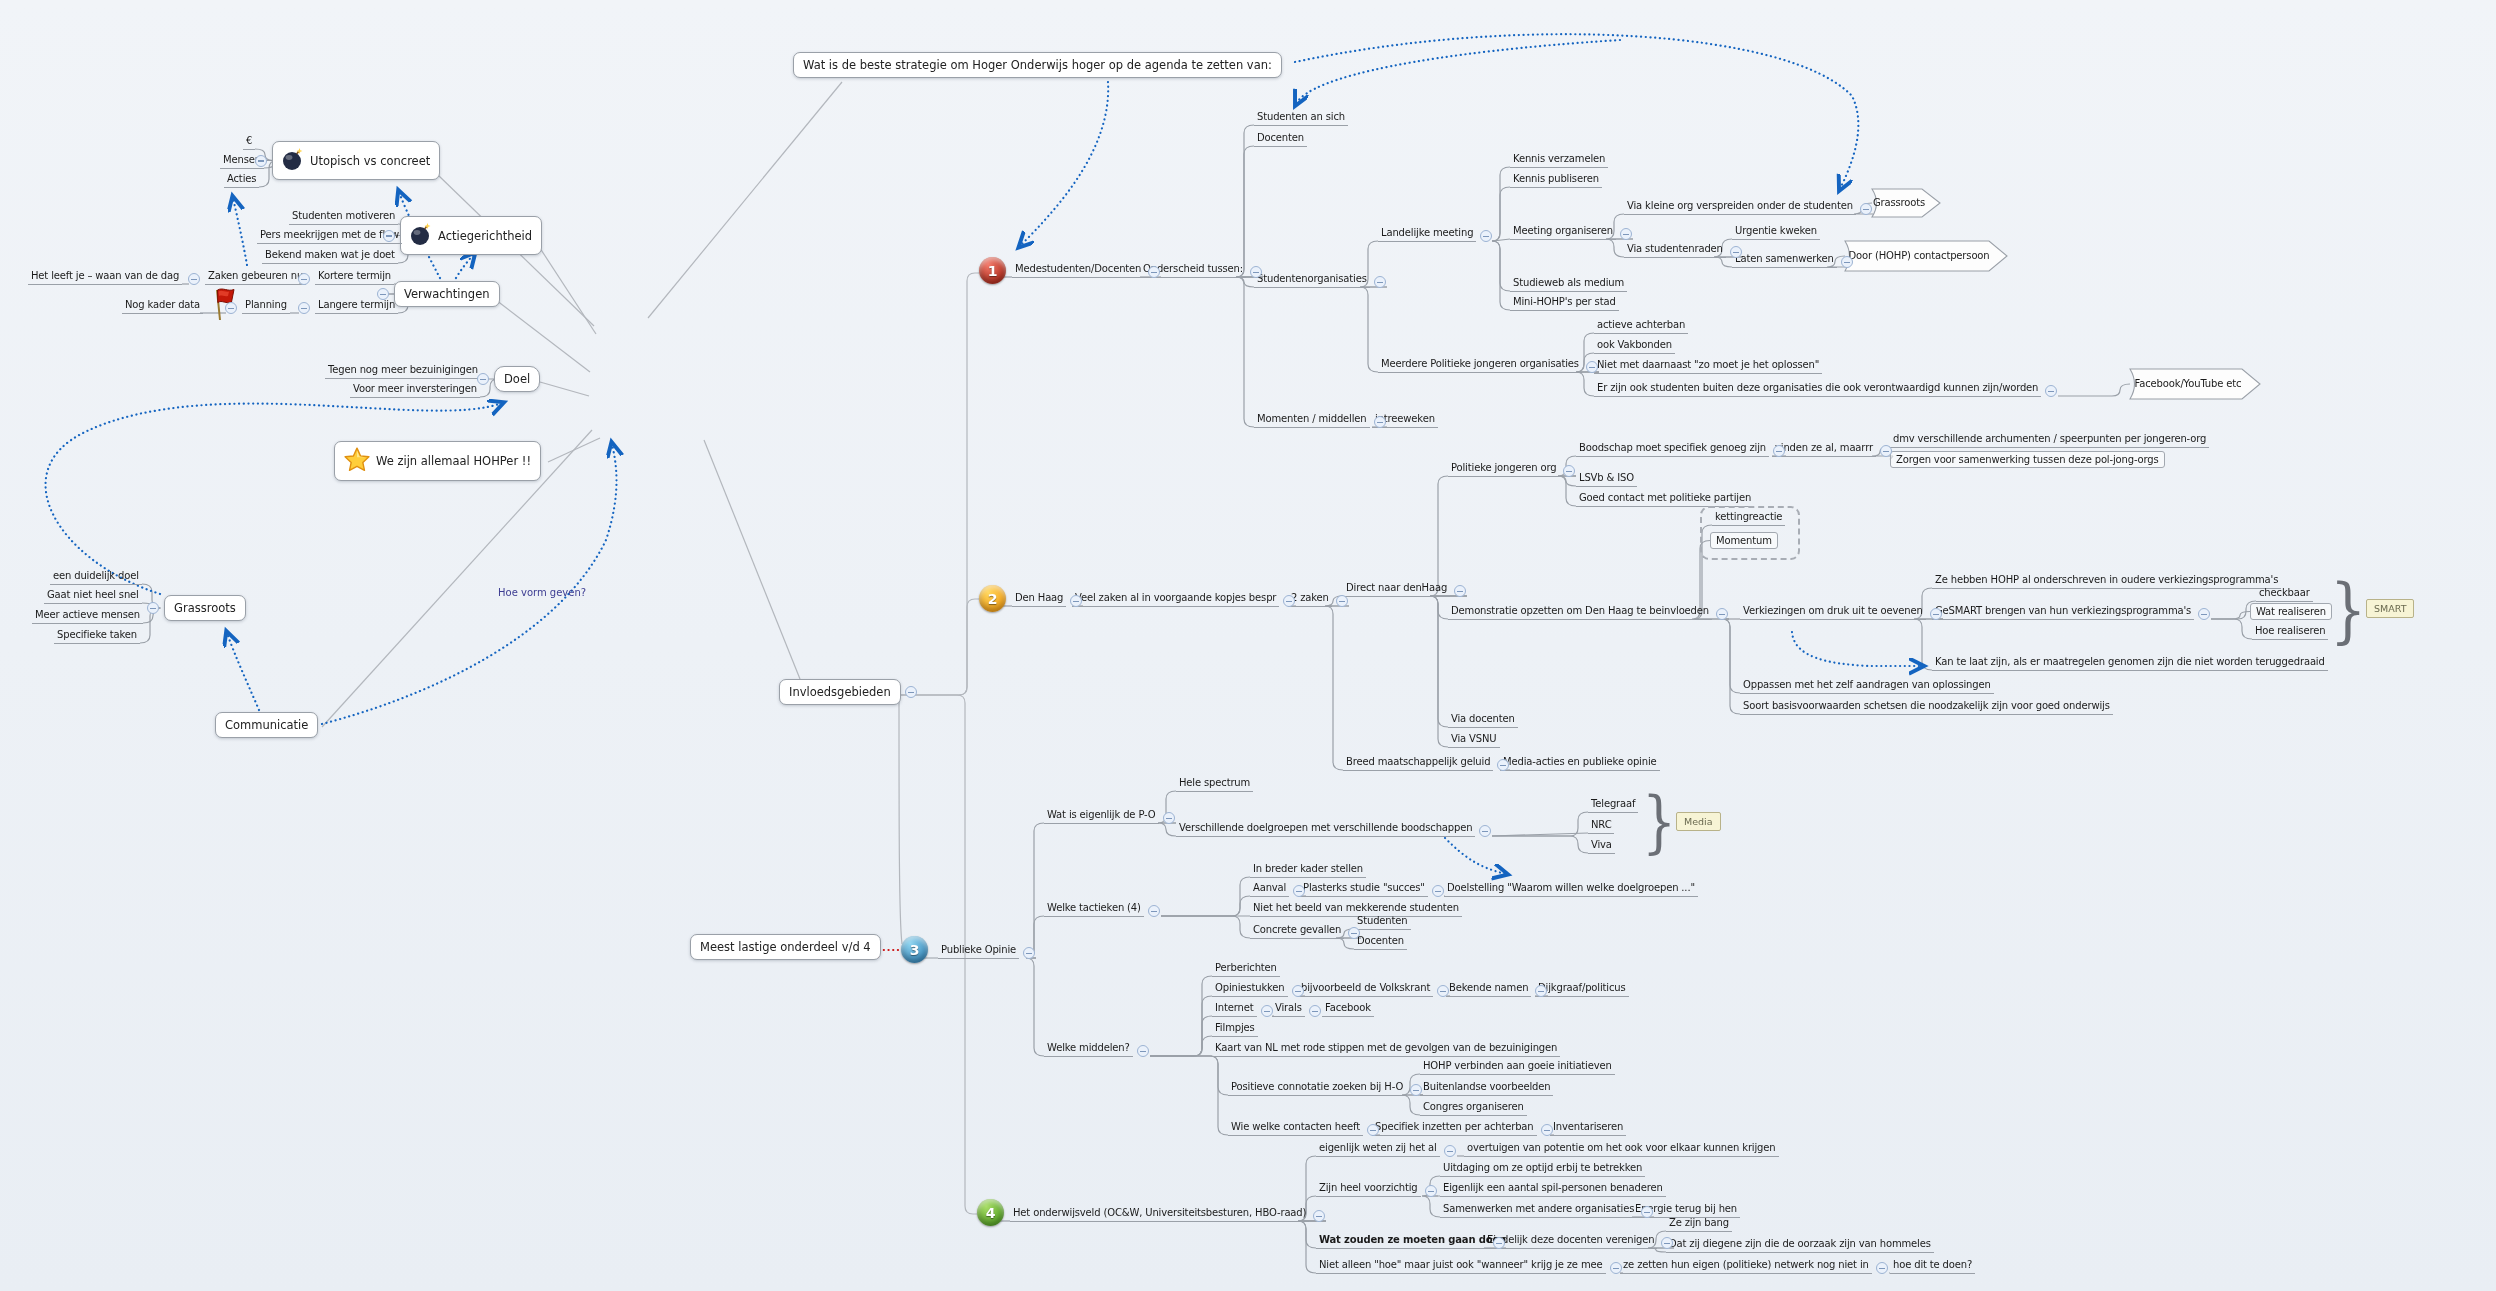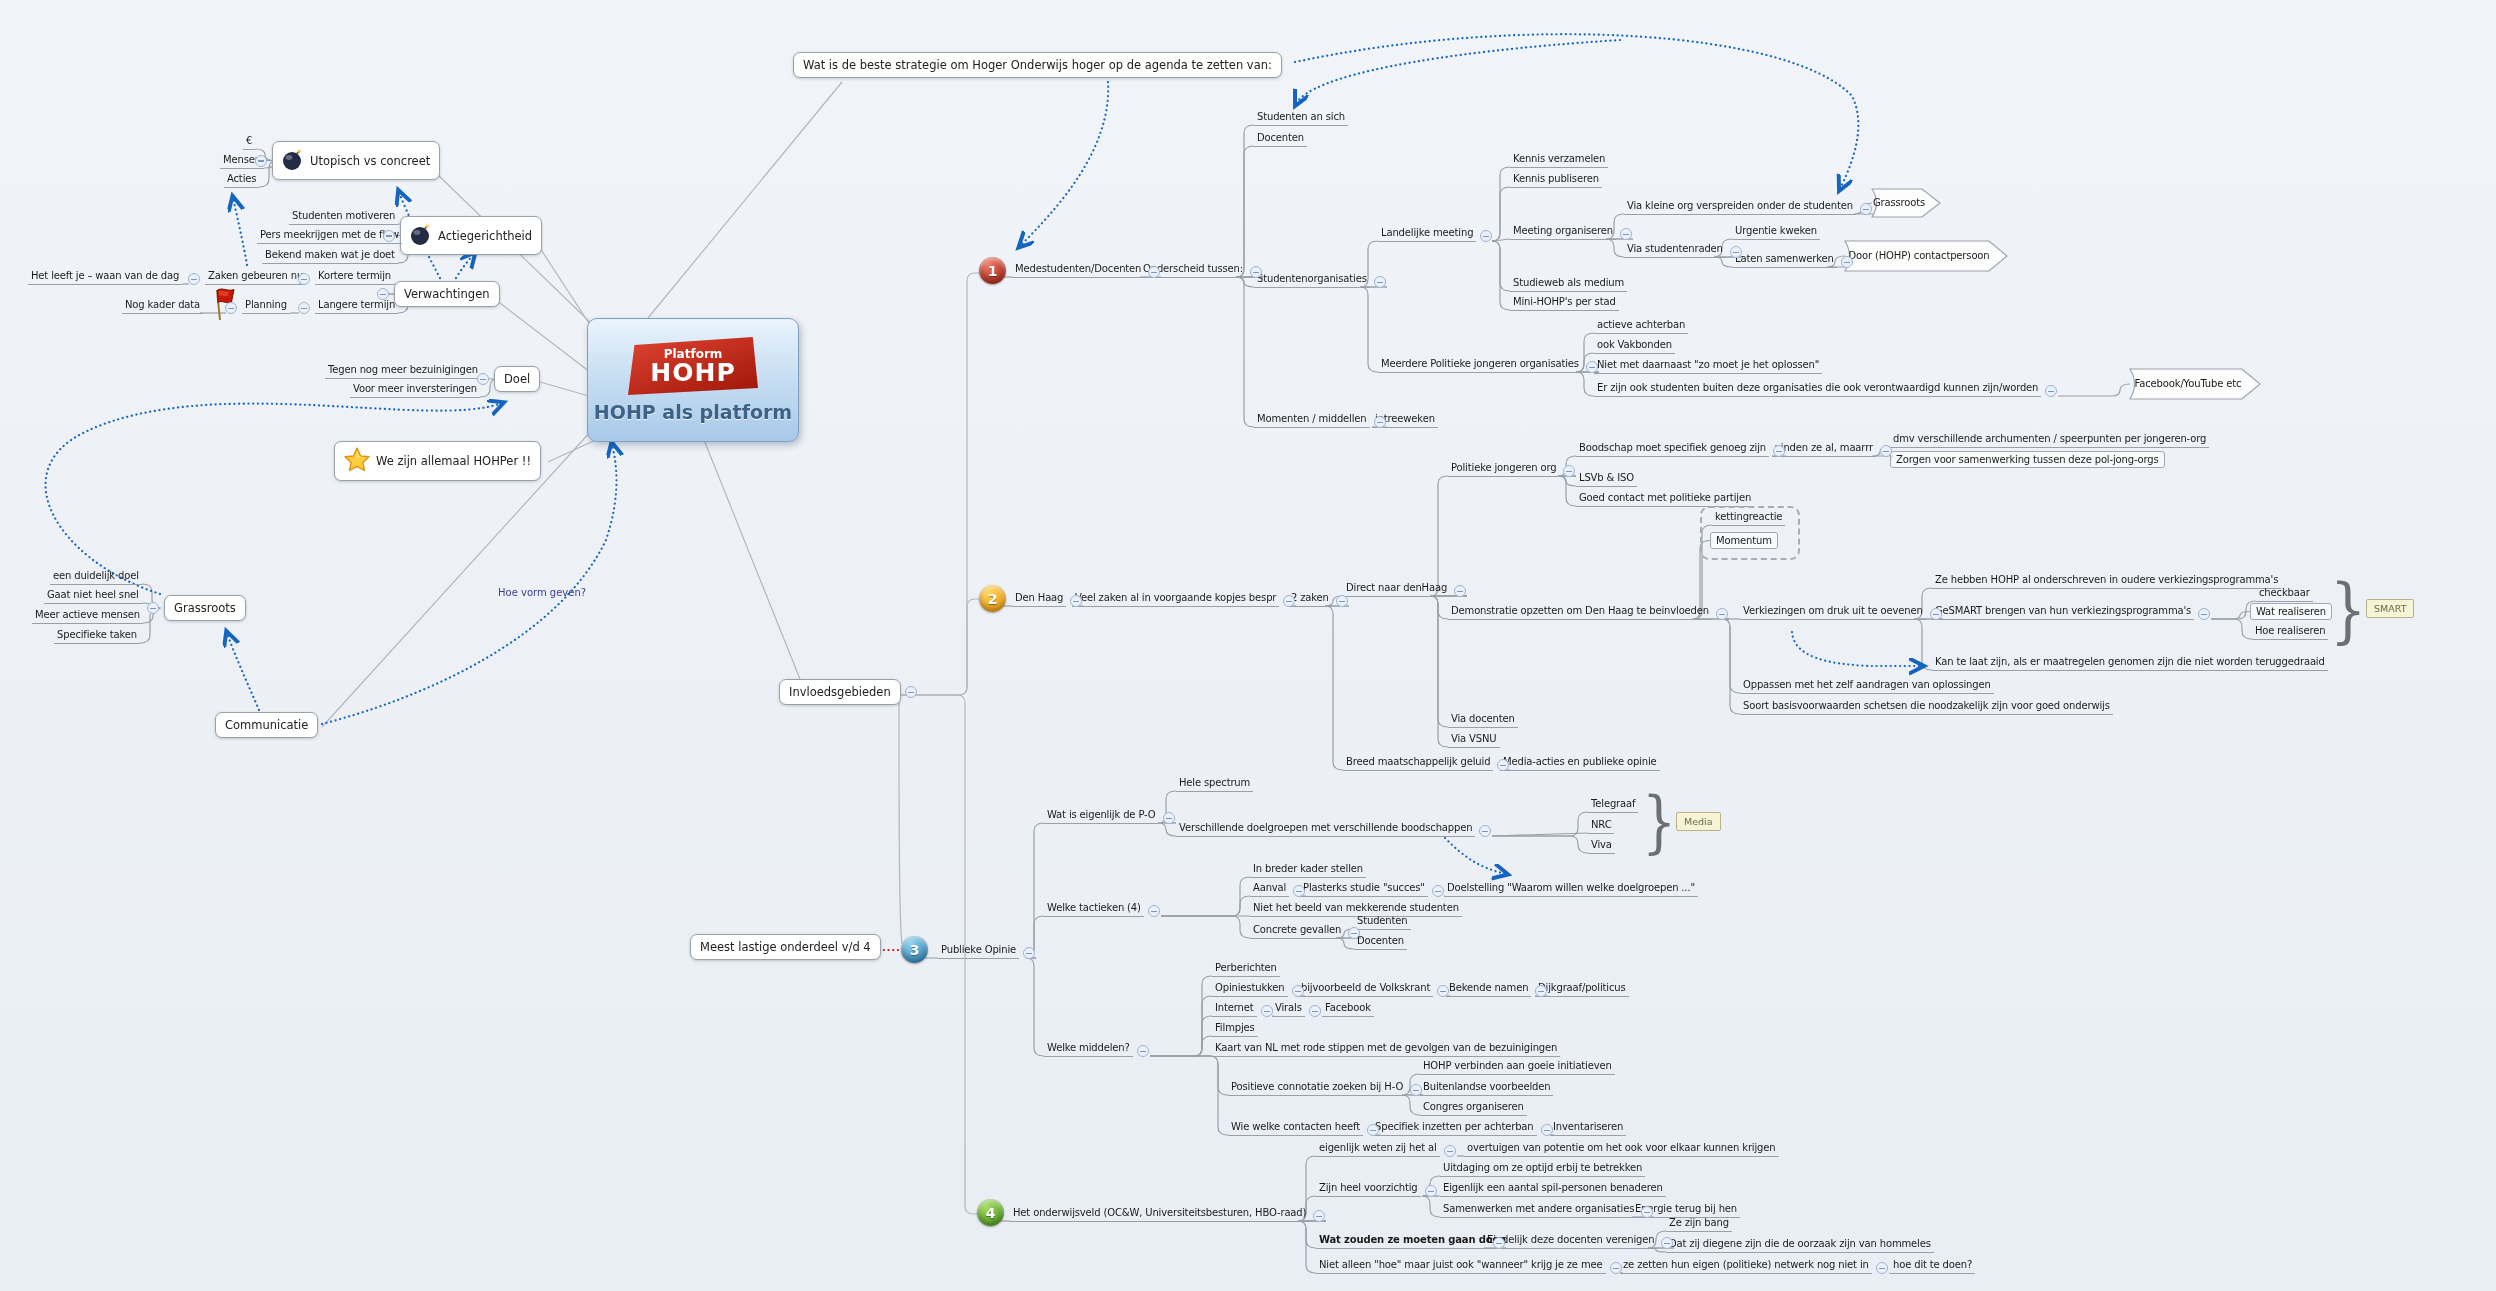--- a/index.html
+++ b/index.html
@@ -199,27 +199,20 @@
         <path d="M456,278 C462,268 468,261 474,254" fill="none" stroke="#1464c0" stroke-width="2.2" stroke-dasharray="0.1 4.6" stroke-linecap="round" marker-end="url(#mblue)"></path>
         <path d="M259,710 C247,682 235,656 227,633" fill="none" stroke="#1464c0" stroke-width="2.2" stroke-dasharray="0.1 4.6" stroke-linecap="round" marker-end="url(#mblue)"></path>
         <path d="M160,594 C55,560 5,470 85,432 C210,372 430,430 502,403" fill="none" stroke="#1464c0" stroke-width="2.2" stroke-dasharray="0.1 4.6" stroke-linecap="round" marker-end="url(#mblue)"></path>
         <path d="M322,724 C430,696 560,636 606,540 C622,492 616,462 612,444" fill="none" stroke="#1464c0" stroke-width="2.2" stroke-dasharray="0.1 4.6" stroke-linecap="round" marker-end="url(#mblue)"></path>
         <path d="M898,950 L866,950" fill="none" stroke="#cc1111" stroke-width="2.2" stroke-dasharray="0.1 4.6" stroke-linecap="round" marker-end="url(#mred)"></path>
         <path d="M1445,838 C1465,858 1480,868 1506,874" fill="none" stroke="#1464c0" stroke-width="2.2" stroke-dasharray="0.1 4.6" stroke-linecap="round" marker-end="url(#mblue)"></path>
         <path d="M1792,632 C1794,658 1830,664 1868,666 L1922,666" fill="none" stroke="#1464c0" stroke-width="2.2" stroke-dasharray="0.1 4.6" stroke-linecap="round" marker-end="url(#mblue)"></path>
       </g>
   </svg>
 
-  <div id="central">
-    <div class="logo">
-      <div class="logo-top">Platform</div>
-      <div class="logo-main">HOHP</div>
-    </div>
-    <div class="central-title">HOHP als platform</div>
-  </div>
 <div class="ln" style="left: 243px; top: 134px;"><span>€</span></div>
     <div class="ln" style="left: 220px; top: 153px;"><span>Mensen</span></div>
     <div class="ln" style="left: 224px; top: 172px;"><span>Acties</span></div>
     <div class="bx iconbox" style="left: 272px; top: 141px;">
       <span><svg width="22" height="24" viewBox="0 0 22 24">
           <line x1="14" y1="8" x2="16.5" y2="4.5" stroke="#8a5a20" stroke-width="1.6"></line>
           <path d="M17.5 1 L18.3 3.2 L20.5 4 L18.3 4.8 L17.5 7 L16.7 4.8 L14.5 4 L16.7 3.2 Z" fill="#ffd24a"></path>
           <circle cx="10" cy="14" r="9" fill="#232c44"></circle>
           <ellipse cx="7" cy="10.5" rx="3.4" ry="2.4" fill="#ffffff" opacity="0.30"></ellipse>
         </svg></span>
@@ -244,21 +237,21 @@
     <div class="ln" style="left: 242px; top: 298px;"><span>Planning</span></div>
     <span class="flagicon" style="left: 208px; top: 286px;"><svg width="28" height="36" viewBox="0 0 28 36">
         <line x1="9" y1="4" x2="12" y2="34" stroke="#9a7a30" stroke-width="2"></line>
         <path d="M9.5 4 C15 1 20 6 26 3.5 L23.5 16 C18 18.5 14 13.5 9.8 16.5 Z" fill="#c41808" stroke="#7d0e02" stroke-width="1"></path>
         <path d="M10.5 5.5 C14 3.5 17 6.5 21 5.5 L20 10 C16 11 13.5 8.5 11 10 Z" fill="#e8452e" opacity="0.8"></path>
       </svg></span>
     <div class="ln" style="left: 315px; top: 298px;"><span>Langere termijn</span></div>
     <div class="bx" style="left: 394px; top: 281px;"><span>Verwachtingen</span></div>
     <div class="ln" style="left: 325px; top: 363px;"><span>Tegen nog meer bezuinigingen</span></div>
     <div class="ln" style="left: 350px; top: 382px;"><span>Voor meer inversteringen</span></div>
-    <div class="bx" style="left: 494px; top: 366px;"><span>Doel</span></div>
+    <div class="bx" style="left: 494px; top: 366px; border-radius: 10px;"><span>Doel</span></div>
     <div class="bx iconbox" style="left: 334px; top: 441px;">
       <span><svg width="26" height="25" viewBox="0 0 24 23">
           <polygon points="12,1 15.3,8.2 23,9 17.4,14.3 18.9,21.5 12,17.8 5.1,21.5 6.6,14.3 1,9 8.7,8.2" fill="#ffce3a" stroke="#e09010" stroke-width="1.3" stroke-linejoin="round"></polygon>
           <polygon points="12,3.4 14.4,8.8 20.2,9.4 12,9.4" fill="#ffe78a"></polygon>
         </svg></span>
       <span>We zijn allemaal HOHPer !!</span>
     </div>
     <div class="ln" style="left: 50px; top: 569px;"><span>een duidelijk doel</span></div>
     <div class="ln" style="left: 44px; top: 588px;"><span>Gaat niet heel snel</span></div>
     <div class="ln" style="left: 32px; top: 608px;"><span>Meer actieve mensen</span></div>

